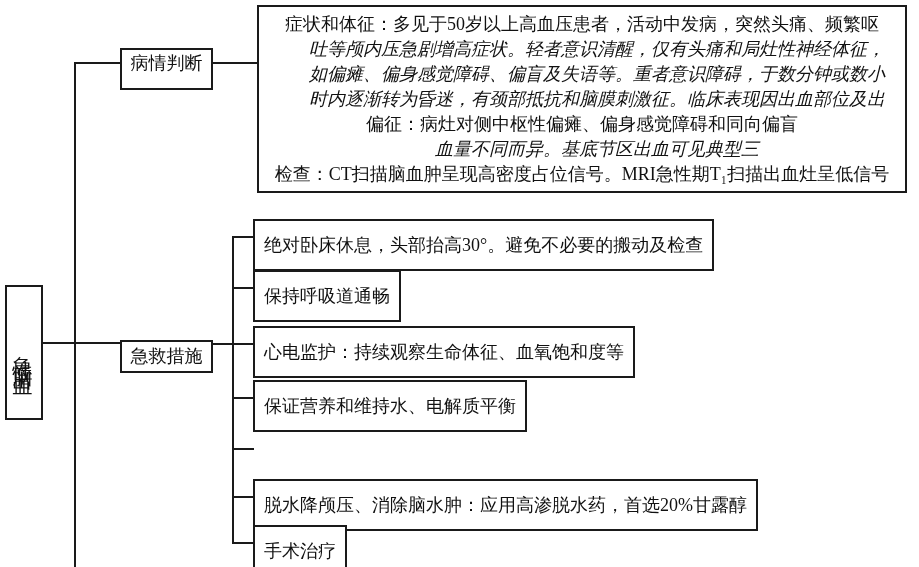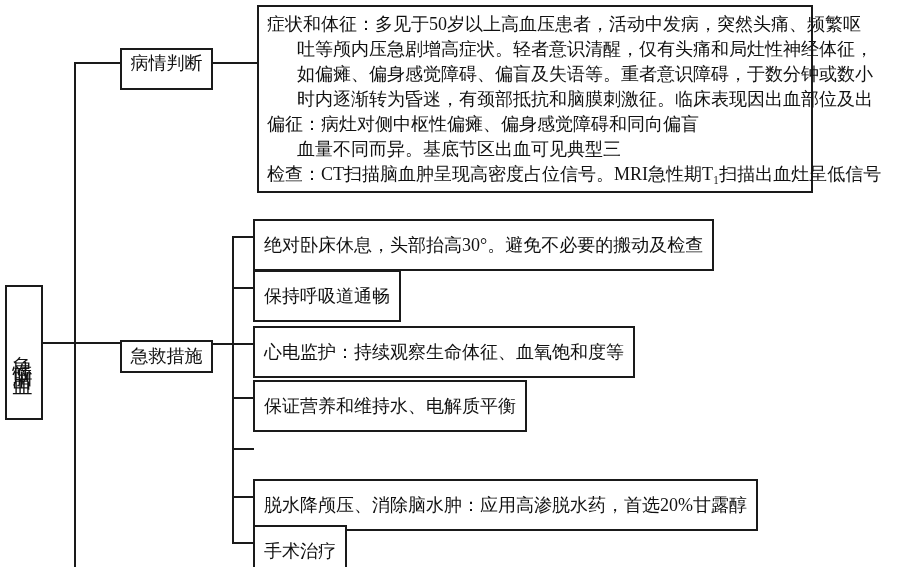--- a/index.html
+++ b/index.html
@@ -34,27 +34,28 @@
   
   .node-branch {
     width: 93px;
     text-align: center;
     line-height: 27px;
   }
   .node-branch-1 { left: 120px; top: 48px;  height: 42px; }
   .node-branch-2 { left: 120px; top: 340px; height: 33px; line-height: 29px; }
   
   .node-big {
-    left: 257px; top: 5px; width: 556px; height: 188px;
+    left: 257px; top: 5px; width: 650px; height: 188px;
     padding: 5px 8px;
     line-height: 25px;
     white-space: nowrap;
+    text-align: center;
   }
   .node-big .tline { height: 25px; }
-  .node-big .tline.indent { padding-left: 30px; }
+  .node-big .tline.indent { padding-left: 30px; font-style: italic; }
   
   .node-measure {
     left: 253px;
     display: inline-block;
     padding: 11px 9px;
     line-height: 26px;
   }
   .m0 { top: 219px; }
   .m1 { top: 270px; }
   .m2 { top: 326px; }

